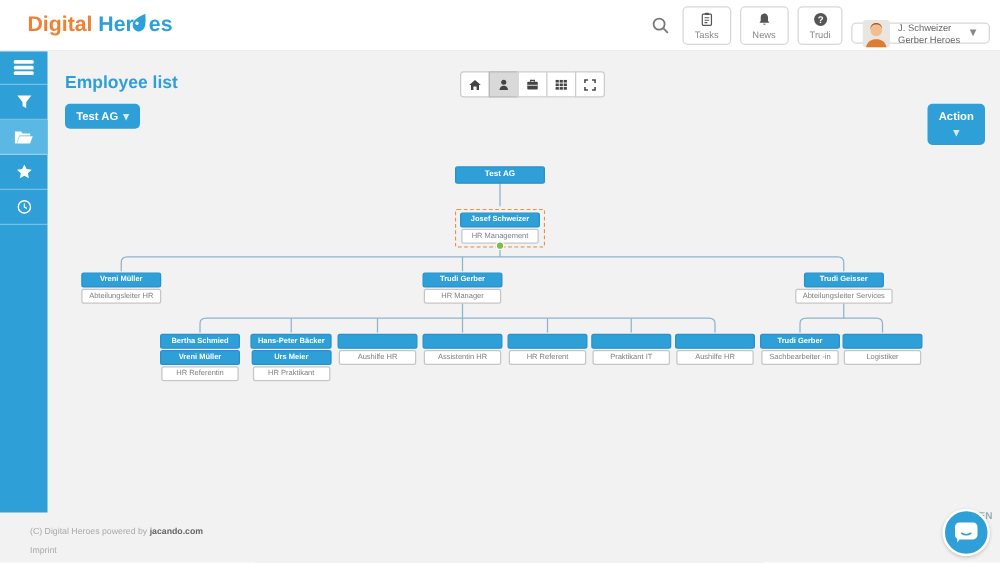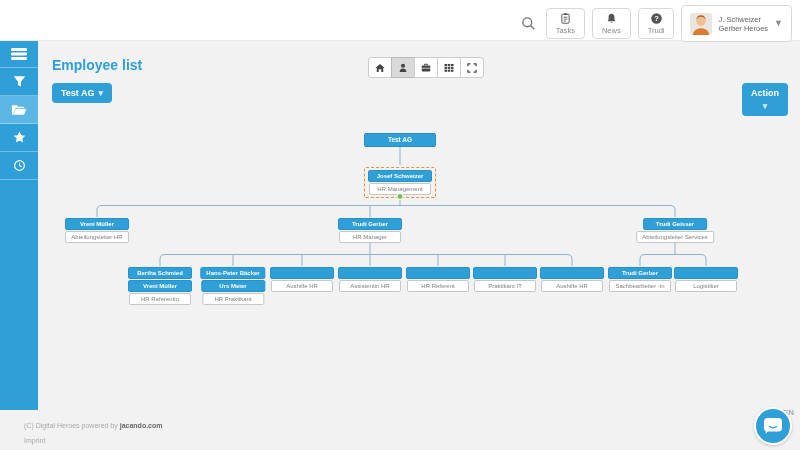--- a/index.html
+++ b/index.html
@@ -12,21 +12,21 @@
   .lg-blue{color:#2f9fd8;}
   .droplet{display:inline-block;margin:0 0 -1px -1px;}
   .hdr-right{position:absolute;right:8px;top:5px;display:flex;align-items:center;gap:7px;}
   .search-ic{color:#777;display:flex;margin-right:3px;cursor:pointer;}
   .nav-btn{display:flex;flex-direction:column;align-items:center;justify-content:center;gap:1px;
     background:#fff;border:1px solid #d8d8d8;border-radius:4px;height:31px;padding:2px 9px;
     cursor:pointer;font-family:inherit;}
   .nav-btn .ic{color:#555;display:flex;}
   .nav-btn .lbl{color:#8a8a8a;font-size:7.5px;white-space:nowrap;}
   .user-btn{display:flex;align-items:center;gap:6px;background:#fff;border:1px solid #d8d8d8;border-radius:4px;
-    height:37px;padding:2px 8px;cursor:pointer;font-family:inherit;}
+    height:17px;padding:2px 8px;cursor:pointer;font-family:inherit;margin-top:12px;}
   .user-txt{display:flex;flex-direction:column;align-items:flex-start;font-size:7.5px;color:#666;line-height:9px;}
   .caret{color:#888;font-size:9px;line-height:9px;}
 
   
   .side{position:absolute;left:0;top:40px;width:38px;height:370px;background:#2f9fd8;z-index:5;}
   .side-item{height:27px;display:flex;align-items:center;justify-content:center;color:#fff;
     border-bottom:1px solid rgba(255,255,255,.35);cursor:pointer;}
   .side-item.active{background:#5bb7e4;}
 
   
@@ -64,20 +64,28 @@
   .chat-btn{position:absolute;right:8px;bottom:5px;width:38px;height:38px;border-radius:50%;background:#2f9fd8;
     border:2px solid #fff;display:flex;align-items:center;justify-content:center;cursor:pointer;z-index:2;
     box-shadow:0 1px 3px rgba(0,0,0,.2);}
 </style>
 </head>
 <body>
 
 <div class="app">
 
   <div class="hdr">
+    <div class="logo">
+      <span class="lg-orange">Digital</span>&nbsp;<span class="lg-blue">Her</span><span class="droplet"><svg width="13" height="17" viewBox="0 0 14 18">
+            <g transform="rotate(30 7 9)">
+              <path d="M7 1C7 1 1.6 8.2 1.6 12.2a5.4 5.4 0 0 0 10.8 0C12.4 8.2 7 1 7 1Z" fill="#2f9fd8"></path>
+              <circle cx="4.9" cy="11.6" r="1.5" fill="#fff"></circle>
+            </g>
+          </svg></span><span class="lg-blue">es</span>
+    </div>
     <div class="hdr-right">
       <span class="search-ic">
         <svg width="15" height="15" viewBox="0 0 15 15">
             <circle cx="6.3" cy="6.3" r="4.4" fill="none" stroke="currentColor" stroke-width="1.4"></circle>
             <path d="M9.7 9.7l3.6 3.6" stroke="currentColor" stroke-width="1.4"></path>
           </svg>
       </span>
       <span id="top-nav" style="display:flex;gap:7px;">
           <button class="nav-btn">
             <span class="ic">

